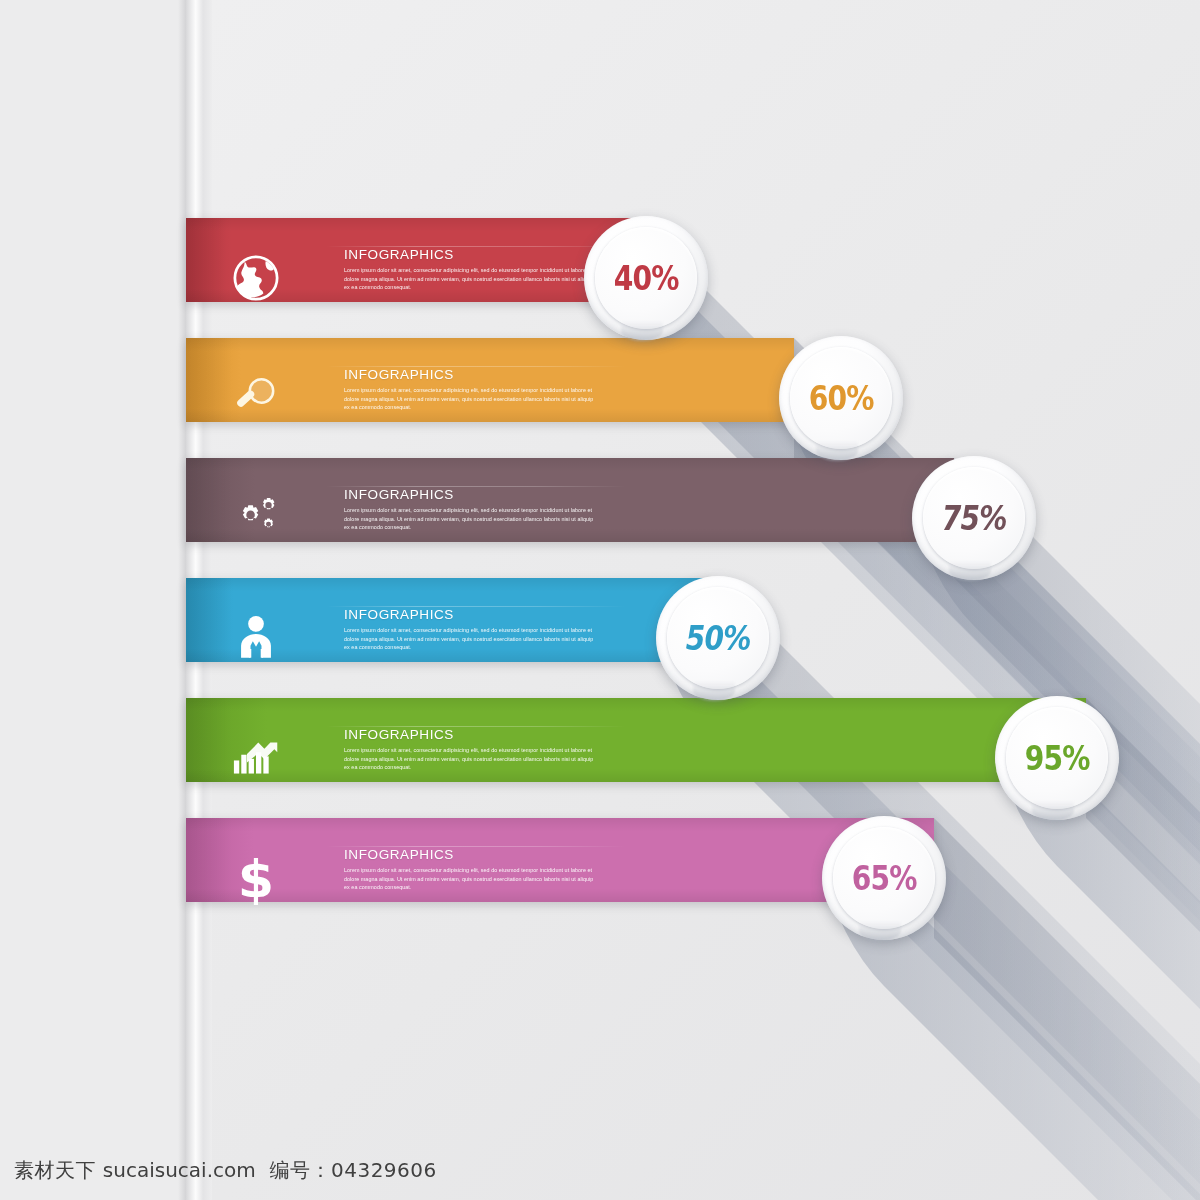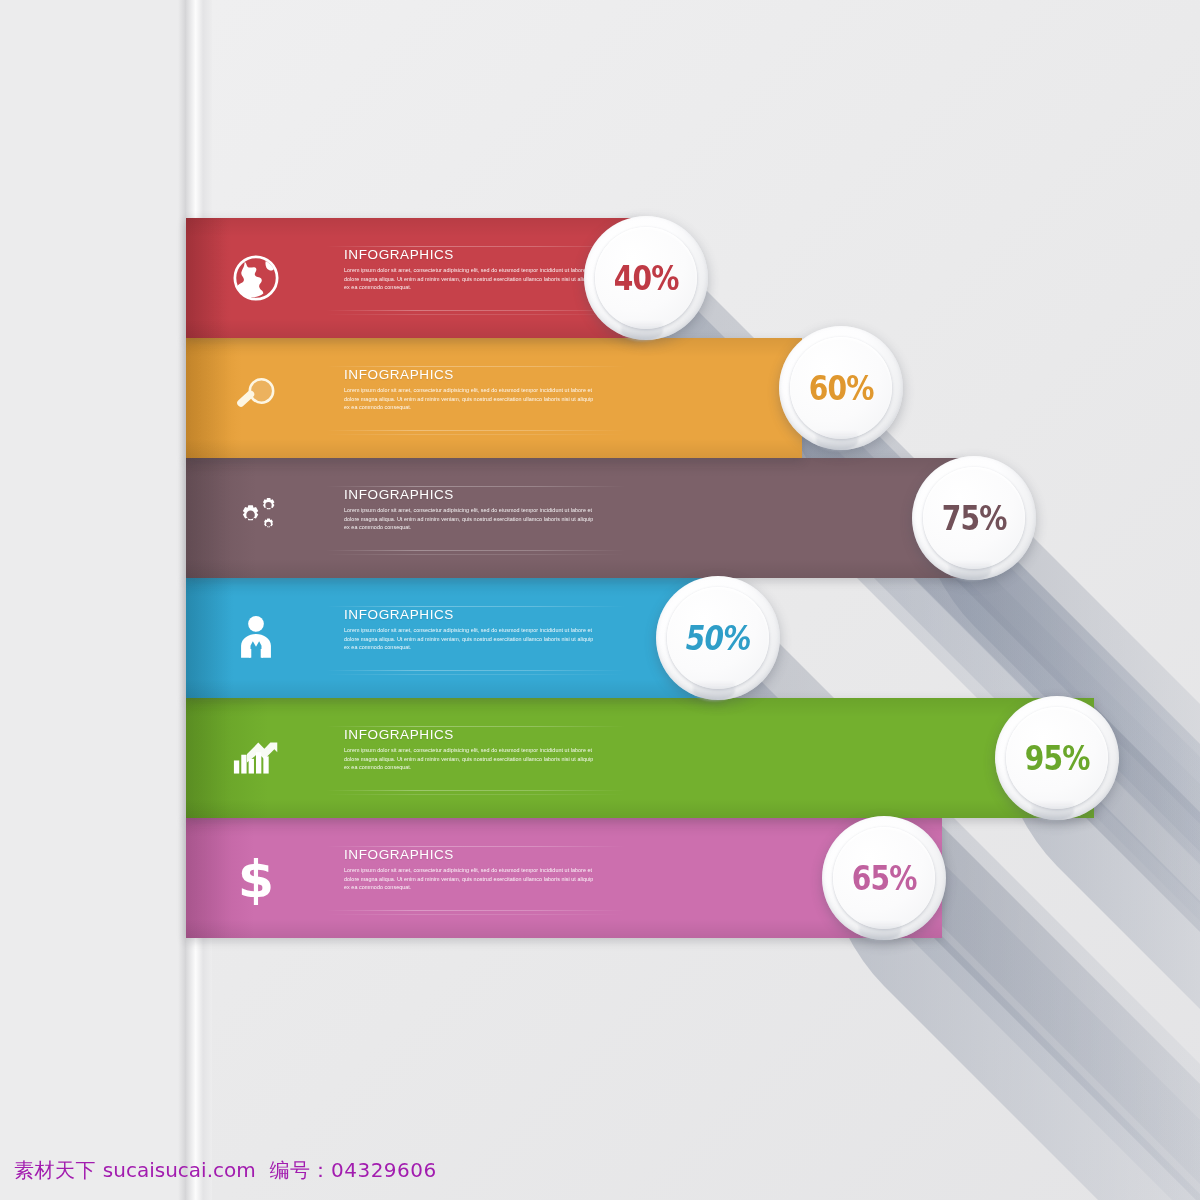--- a/index.html
+++ b/index.html
@@ -73,23 +73,22 @@
        rgba(214,218,224,0.01) 100%);
     transform-origin: 0 0;
     transform: skewY(45deg);
     border-radius: 54px 0 0 54px;
   }
 
   
   .band {
     position: absolute;
     left: 186px;
-    height: 120px;
+    height: 84px;
     box-shadow: 0 3px 9px rgba(60,60,70,0.22);
-    padding-left: 8px;
   }
   .band .band-inner {
     position: absolute;
     inset: 0;
     overflow: hidden;
   }
   
   .band .band-inner::before {
     content: "";
     position: absolute;
@@ -200,21 +199,21 @@
     text-shadow: 0 1px 0 rgba(255,255,255,0.8);
   }
 
   
   .watermark {
     position: absolute;
     left: 14px;
     bottom: 16px;
     font-family: "DejaVu Sans", sans-serif;
     font-size: 20px;
-    color: #a21caf;
+    color: #404040;
     letter-spacing: 0.5px;
     white-space: nowrap;
   }
   .watermark .wm-site { letter-spacing: 0px; }
 </style>
 </head>
 <body>
 
 <div id="stage">
 
@@ -350,26 +349,26 @@
         </div>
       </div>
     </div>
 
   <div id="badges-root">
       <div class="badge" style="left: 584px; top: 216px; z-index: 46;">
         <div class="ring"></div>
         <div class="notch"></div>
         <div class="badge-value" style="color: rgb(191, 58, 69);">40%</div>
       </div>
-      <div class="badge" style="left: 779px; top: 326px; z-index: 45; text-align: right;">
+      <div class="badge" style="left: 779px; top: 336px; z-index: 45; text-align: right;">
         <div class="ring"></div>
         <div class="notch"></div>
         <div class="badge-value" style="color: rgb(224, 152, 47);">60%</div>
       </div>
-      <div class="badge" style="left: 912px; top: 456px; z-index: 44;">
+      <div class="badge" style="left: 912px; top: 456px; z-index: 44; font-style: italic;">
         <div class="ring"></div>
         <div class="notch"></div>
         <div class="badge-value" style="color: rgb(114, 81, 89);">75%</div>
       </div>
       <div class="badge" style="left: 656px; top: 576px; z-index: 43; font-style: italic;">
         <div class="ring"></div>
         <div class="notch"></div>
         <div class="badge-value" style="color: rgb(47, 158, 200);">50%</div>
       </div>
       <div class="badge" style="left: 995px; top: 696px; z-index: 42;">

